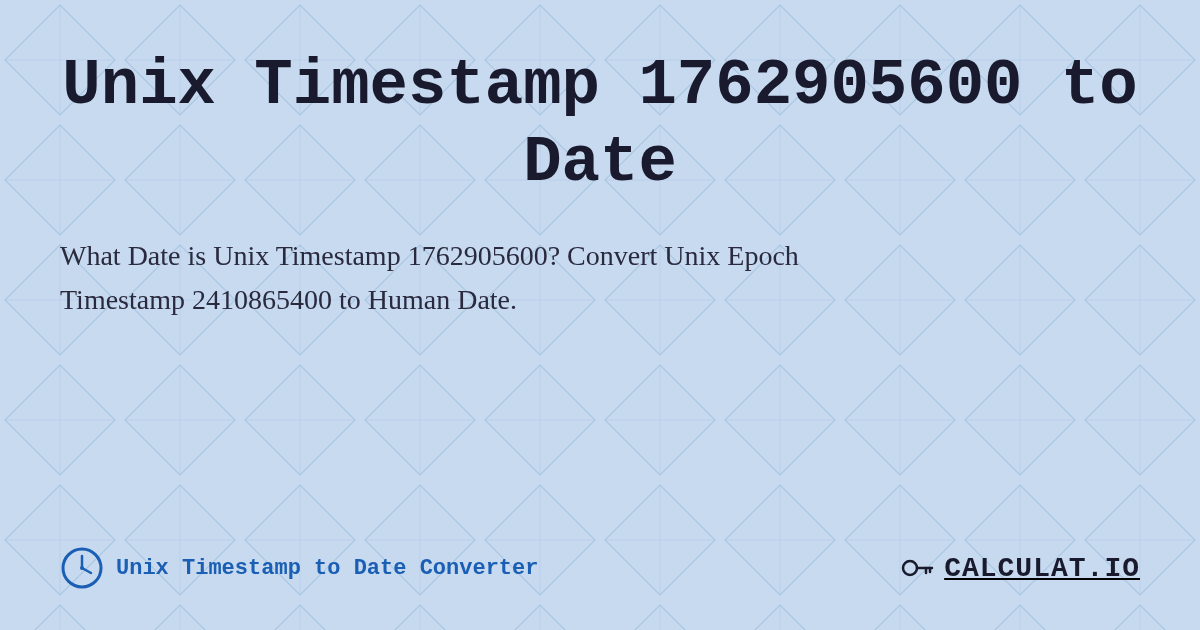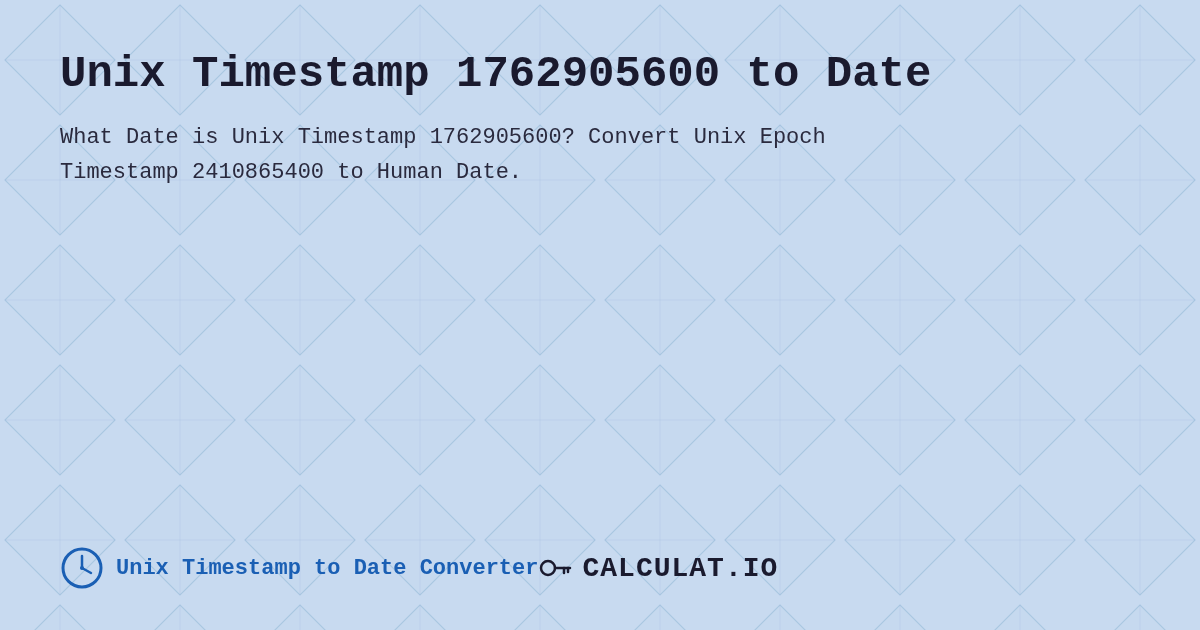--- a/index.html
+++ b/index.html
@@ -31,52 +31,53 @@
       position: relative;
       z-index: 1;
       padding: 48px 60px 40px 60px;
       height: 100%;
       display: flex;
       flex-direction: column;
       justify-content: space-between;
     }
 
     .main-title {
-      font-size: 44px;
+      font-size: 64px;
       font-weight: 900;
       color: #1a1a2e;
       font-family: 'Courier New', Courier, monospace;
       line-height: 1.2;
       margin-bottom: 0;
+      text-align: center;
     }
 
     .description {
-      font-size: 22px;
+      font-size: 28px;
       color: #2a2a3e;
-      font-family: Liberation Mono, monospace;
+      font-family: Liberation Serif, serif;
       line-height: 1.6;
-      margin-top: 19px;
+      margin-top: 32px;
     }
 
     .result-section {
       margin-top: 20px;
     }
 
     .result-text {
       font-size: 30px;
       font-weight: 900;
       color: #1a1a2e;
       font-family: 'Courier New', Courier, monospace;
       line-height: 1.4;
     }
 
     .footer {
       display: flex;
       align-items: center;
-      justify-content: flex-start;
+      justify-content: space-between;
       margin-top: auto;
       padding-top: 20px;
     }
 
     .footer-left {
       display: flex;
       align-items: center;
       gap: 12px;
     }
 
@@ -90,20 +91,21 @@
       font-size: 22px;
       font-weight: 700;
       color: #1a5fb4;
       font-family: 'Courier New', Courier, monospace;
     }
 
     .logo-container {
       display: flex;
       align-items: center;
       gap: 8px;
+      text-decoration: underline;
     }
 
     .logo-icon {
       width: 36px;
       height: 36px;
     }
 
     .logo-text {
       font-size: 28px;
       font-weight: 700;

